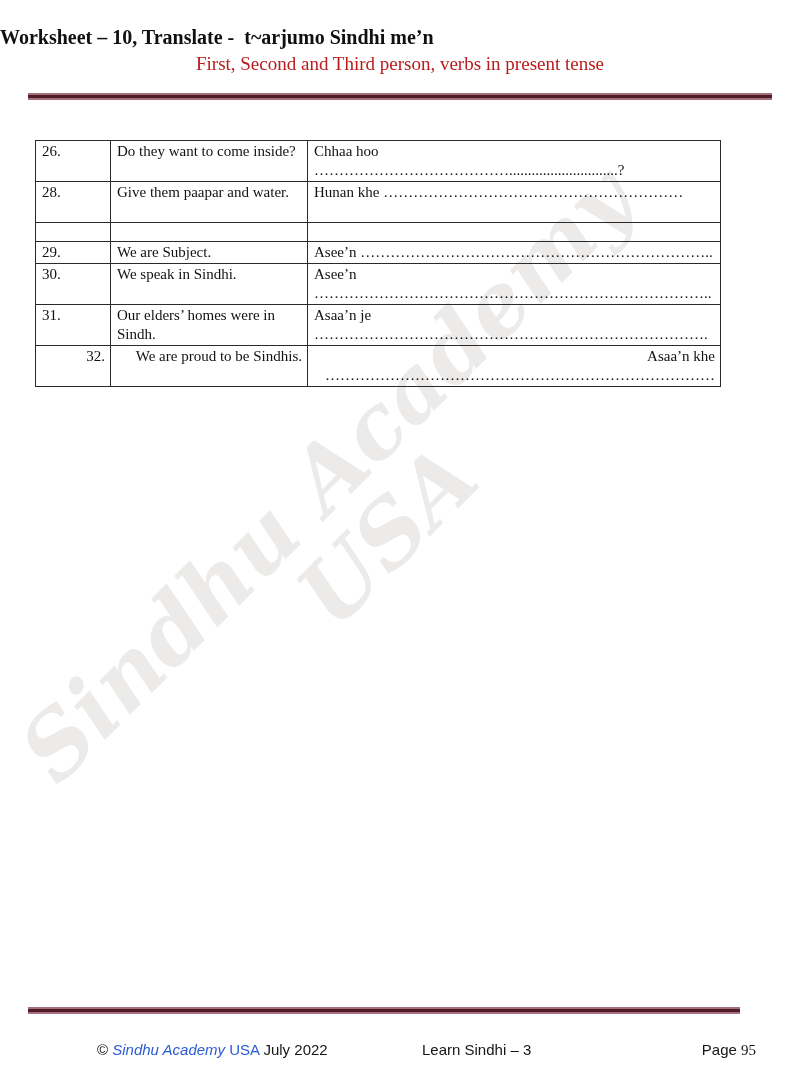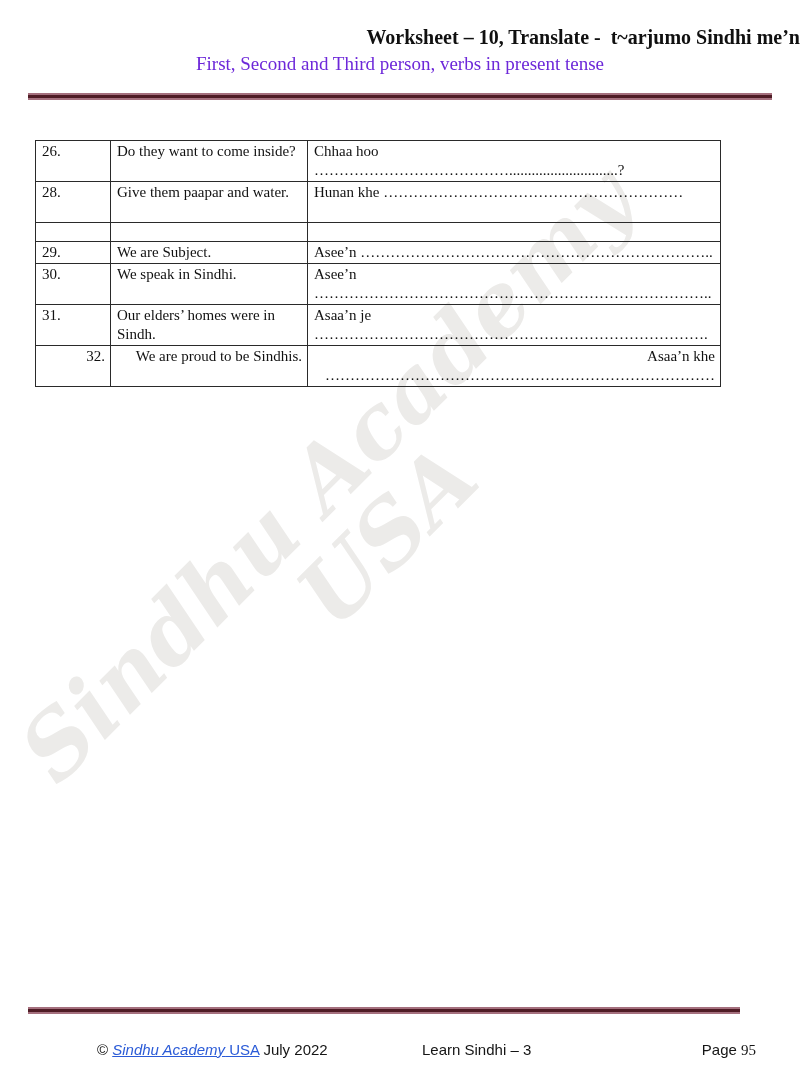--- a/index.html
+++ b/index.html
@@ -4,26 +4,26 @@
 <style>
   html,body { margin:0; padding:0; background:#ffffff; }
   .page {
     position:relative; width:800px; height:1084px; background:#ffffff;
     overflow:hidden; font-family:"Liberation Serif", serif; color:#111;
   }
 
   
   .doc-header { position:relative; z-index:2; }
   .doc-title {
-    margin:24px 0 0 0; text-align:right; font-size:20px; line-height:27px;
+    margin:24px 0 0 0; text-align:left; font-size:20px; line-height:27px;
     font-weight:bold; white-space:pre-wrap; color:#101010;
   }
   .doc-subtitle {
     margin:0; text-align:center; font-size:19px; line-height:26px;
-    font-weight:normal; color:#6d28d9;
+    font-weight:normal; color:#b91c1c;
   }
 
   
   .rule {
     height:3px; background:var(--rule_maroon, #4f1c25);
     border-top:2px solid var(--rule_edge, #a5707e);
     border-bottom:2px solid var(--rule_edge, #a5707e);
   }
   .rule-top { margin:16px 28px 0 28px; position:relative; z-index:2; }
   .rule-bottom { position:absolute; top:1007px; left:28px; width:712px; z-index:2; }
@@ -58,21 +58,21 @@
   .line { display:block; white-space:nowrap; overflow:hidden; }
 
   
   .doc-footer {
     position:absolute; top:1041px; left:0; width:100%; z-index:2;
     font-family:"Liberation Sans", sans-serif; font-size:15px; color:#151515;
   }
   .f-left  { position:absolute; left:97px; white-space:pre-wrap; }
   .f-center{ position:absolute; left:422px; }
   .f-right { position:absolute; right:44px;text-align:center; }
-  .f-left a { color:var(--link_blue, #2b5bd7); text-decoration:underline; cursor:pointer; }
+  .f-left a { color:var(--link_blue, #2b5bd7); cursor:pointer; }
   .page-number { font-family:"Liberation Serif", serif; }
 </style>
 </head>
 <body>
 
 <div class="page">
 
   <div class="watermark">
     <div>Sindhu Academy</div>
     <div>USA</div>

